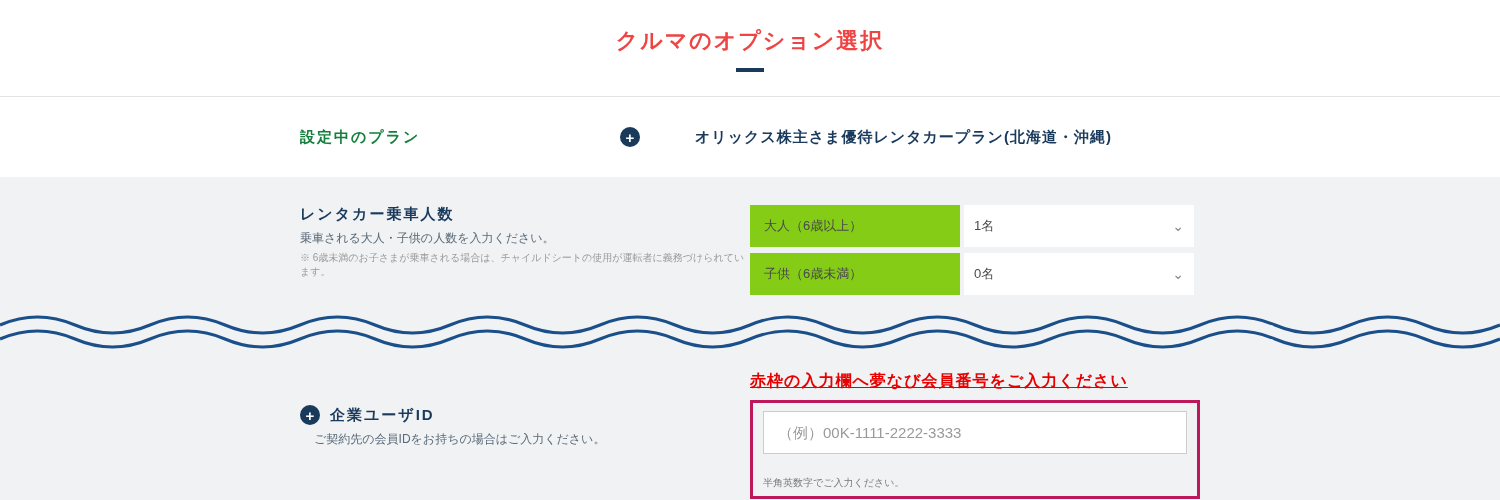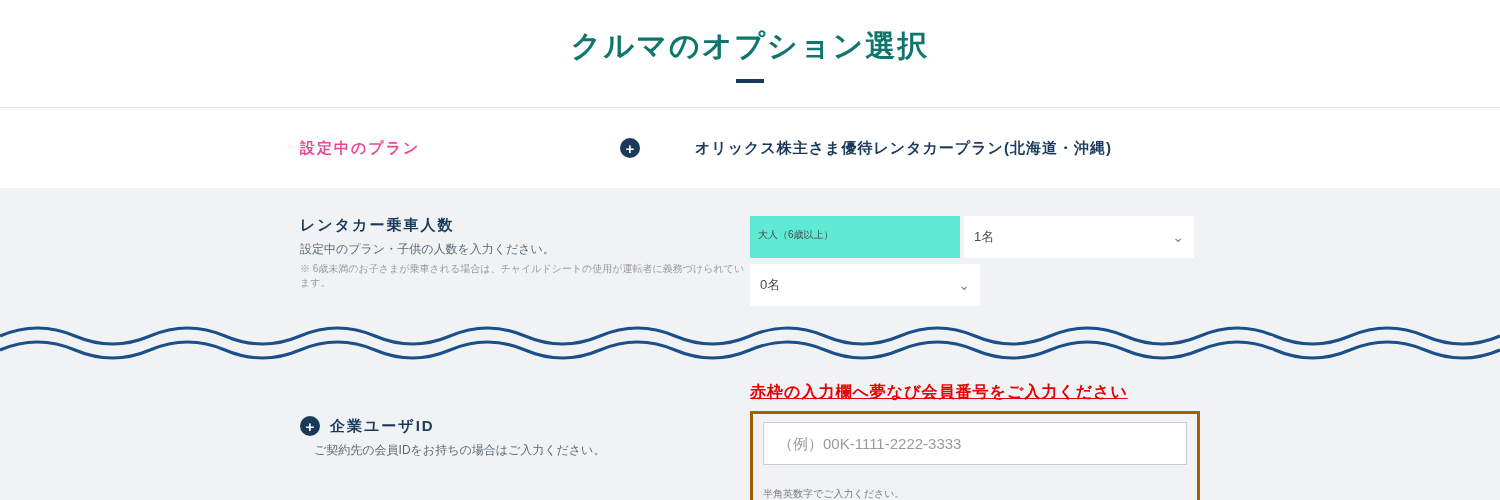--- a/index.html
+++ b/index.html
@@ -11,24 +11,24 @@
   }
   .page {
     width: 1500px;
     margin: 0 auto;
   }
   .title-section {
     text-align: center;
     padding: 26px 0 18px 0;
   }
   .page-title {
-    font-size: 30px;
+    font-size: 22px;
     font-weight: 600;
     letter-spacing: 2px;
-    color: #0f766e;
+    color: #ef4444;
     text-align: center;
   }
   .title-underline {
     width: 28px;
     height: 4px;
     background: #1a3a5c;
     margin: 12px auto 0 auto;
   }
   .page-hr {
     border: none;
@@ -39,21 +39,21 @@
     width: 1500px;
     padding: 30px 0 30px 0;
     display: flex;
     align-items: center;
   }
   .plan-left {
     width: 620px;
     padding-left: 300px;
   }
   .plan-left-label {
-    color: #ec4899;
+    color: #15803d;
     font-size: 15px;
     font-weight: 600;
     letter-spacing: 2px;
   }
   .plan-right {
     flex: 1;
     display: flex;
     align-items: center;
     gap: 10px;
   }
@@ -108,24 +108,24 @@
   .section-note {
     color: #9a9a9a;
     font-size: 10px;
   }
   .passenger-row {
     display: flex;
     gap: 4px;
     margin-bottom: 6px;
   }
   .passenger-label {
-    background: #5eead4;
+    background: #84cc16;
     color: #4a4a4a;
-    font-size: 10px;
-    padding: 12px 8px;
+    font-size: 13px;
+    padding: 12px 14px;
     width: 210px;
   }
   .passenger-select {
     background: #fff;
     border: none;
     width: 230px;
     padding: 12px 10px;
     position: relative;
     font-size: 13px;
     color: #4a4a4a;
@@ -165,21 +165,21 @@
   }
   .red-instruction {
     color: #e60000;
     font-size: 16px;
     font-weight: 700;
     letter-spacing: 1px;
     margin-bottom: 8px;
     text-decoration: underline;
   }
   .red-box {
-    border: 3px solid #a16207;
+    border: 3px solid #be185d;
     padding: 8px 10px 6px 10px;
   }
   .text-input {
     width: 100%;
     border: 1px solid #ccc;
     background: #fff;
     padding: 12px 14px;
     font-size: 15px;
     color: #4a4a4a;
   }
@@ -209,32 +209,33 @@
     <div class="plan-right">
       <span class="plus-icon">+</span>
       <span class="plan-name">オリックス株主さま優待レンタカープラン(北海道・沖縄)</span>
     </div>
   </div>
 
   <div class="gray-band">
     <div class="section-inner">
       <div class="section-left">
         <div class="section-heading">レンタカー乗車人数</div>
-        <div class="section-desc">設定中のプラン・子供の人数を入力ください。</div>
+        <div class="section-desc">乗車される大人・子供の人数を入力ください。</div>
         <div class="section-note">※ 6歳未満のお子さまが乗車される場合は、チャイルドシートの使用が運転者に義務づけられています。</div>
       </div>
       <div class="section-right">
         <div class="passenger-row">
           <div class="passenger-label">大人（6歳以上）</div>
           <div class="passenger-select">
             <span>1名</span>
             <span class="chevron">⌄</span>
           </div>
         </div>
         <div class="passenger-row">
+          <div class="passenger-label">子供（6歳未満）</div>
           <div class="passenger-select">
             <span>0名</span>
             <span class="chevron">⌄</span>
           </div>
         </div>
       </div>
     </div>
   </div>
 
   <div class="wave-wrap">

